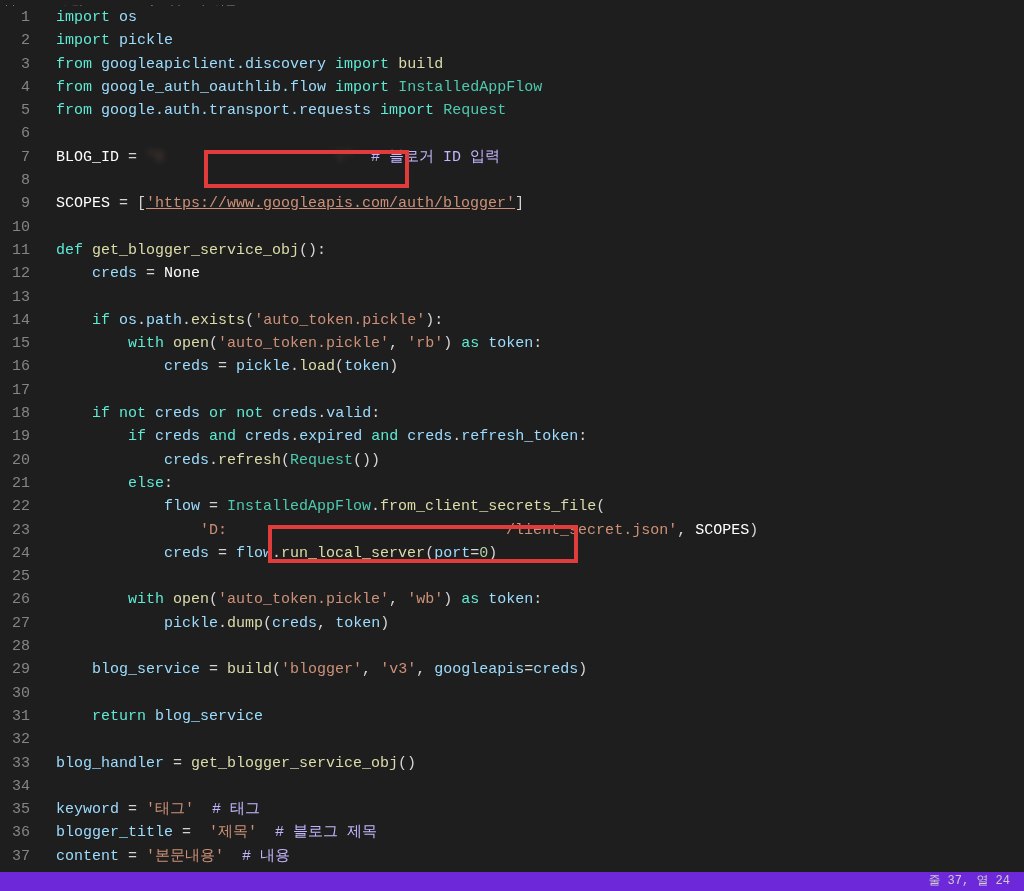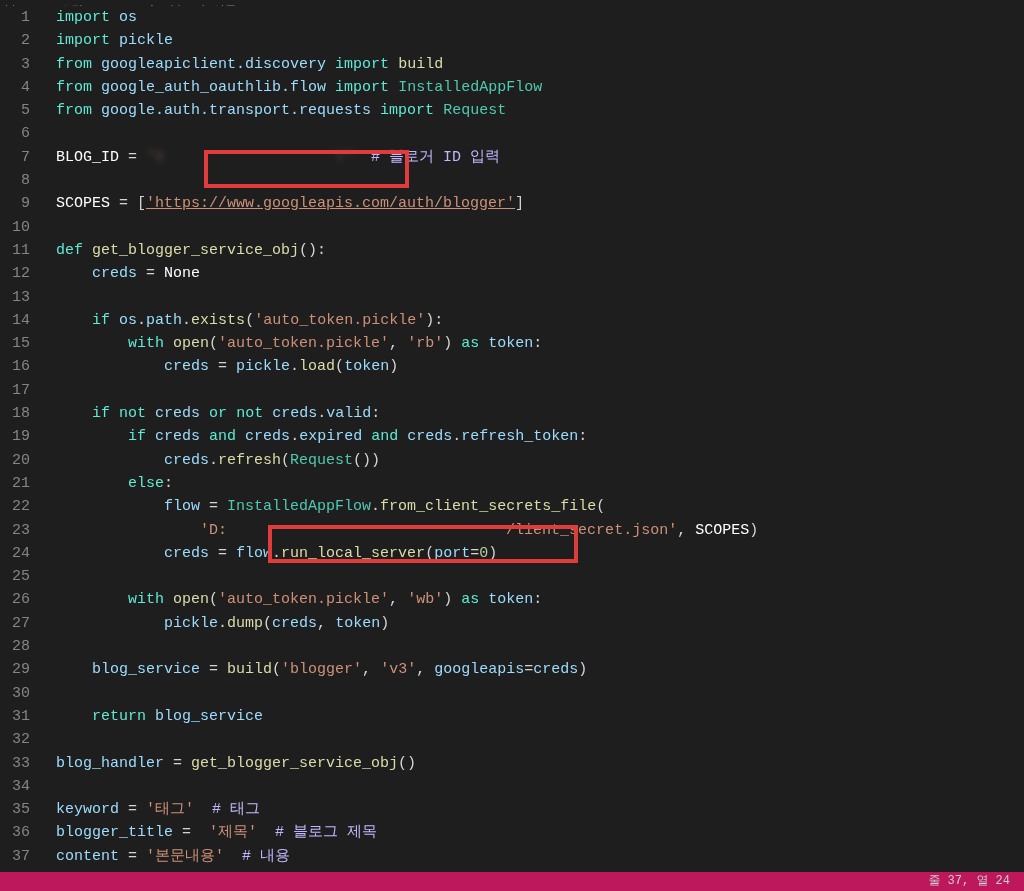--- a/index.html
+++ b/index.html
@@ -58,21 +58,21 @@
     border: 4px solid #e03c3c;
     background: transparent;
     pointer-events: none;
   }
   .statusbar {
     position: absolute;
     bottom: 0;
     left: 0;
     right: 0;
     height: 19px;
-    background: #be185d;
+    background: #6d28d9;
     color: #cccccc;
     font-size: 12px;
     text-align: right;
     padding-right: 14px;
     line-height: 19px;
   }
   .blur {
     filter: blur(3px);
     opacity: 0.35;
   }

